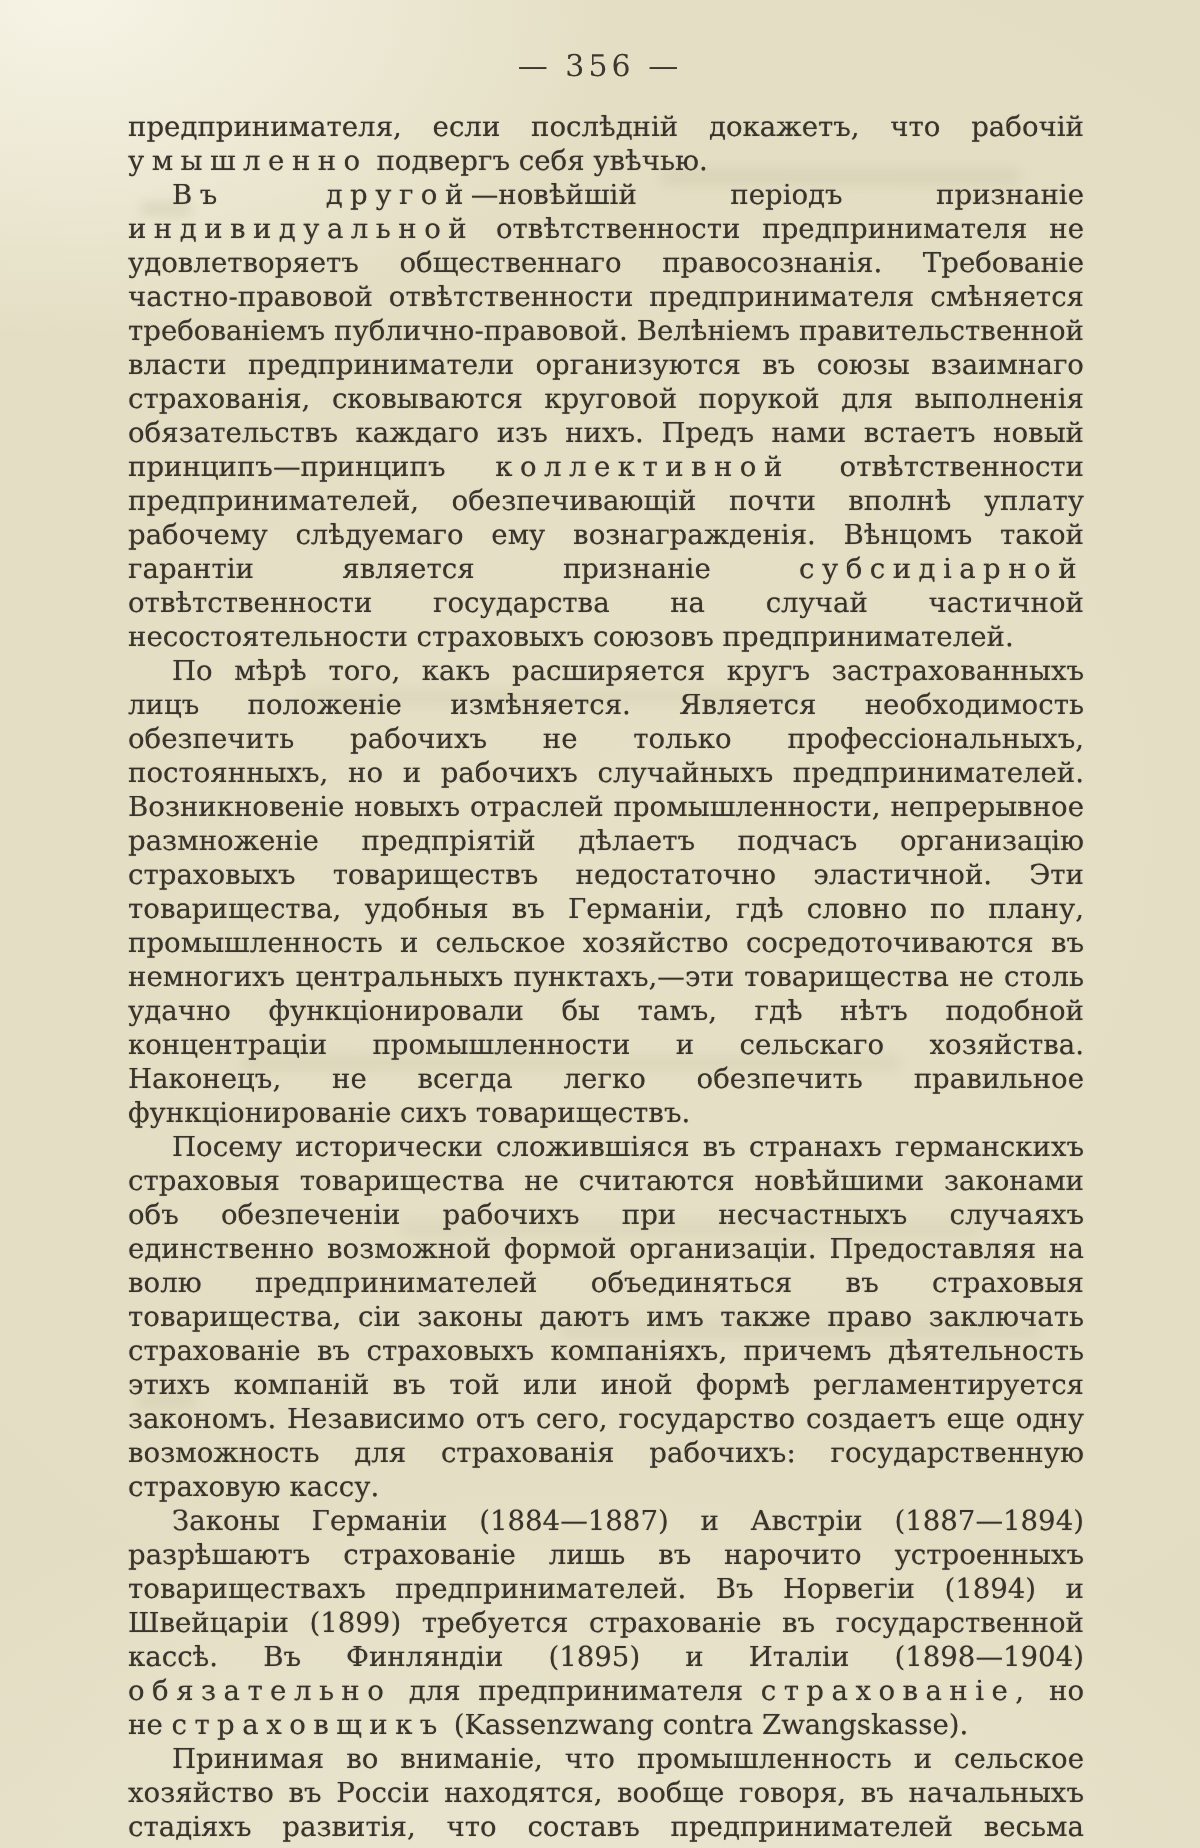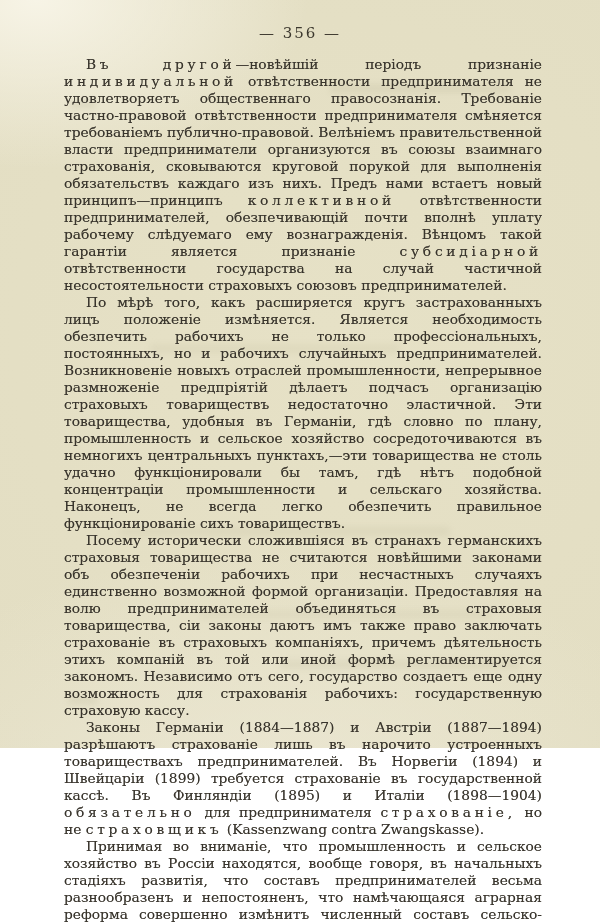--- a/index.html
+++ b/index.html
@@ -8,21 +8,21 @@
   }
   body {
     width: 600px;
     height: 924px;
     overflow: hidden;
     font-family: "DejaVu Serif", "Liberation Serif", serif;
   }
   .page {
     position: relative;
     width: 600px;
-    height: 748px;
+    height: 924px;
     box-sizing: border-box;
     background:
       radial-gradient(ellipse 420px 260px at 6% 0%, rgba(248,245,232,0.95), rgba(248,245,232,0) 65%),
       radial-gradient(ellipse 700px 420px at 45% 108%, rgba(238,234,216,0.75), rgba(238,234,216,0) 62%),
       radial-gradient(ellipse 900px 900px at 55% 45%, #e6e1c6 0%, #e2ddc2 70%, #dfd9c0 100%);
     color: #38342c;
   }
   
   .smudge {
     position: absolute;
@@ -81,20 +81,21 @@
   <div class="smudge s3"></div>
   <div class="smudge s4"></div>
   <div class="smudge s5"></div>
   <div class="smudge s6"></div>
   <div class="smudge s7"></div>
 
   <div class="page-number">— 356 —</div>
 
   <div class="text-block">
 
+    <p class="para no-indent"><span>предпринимателя, если послѣдній докажетъ, что рабочій </span><span class="sp">умышленно</span><span> подвергъ себя увѣчью.</span></p>
 
     <p class="para"><span class="sp">Въ другой</span><span>—новѣйшій періодъ признаніе </span><span class="sp">индивидуальной</span><span> отвѣтственности предпринимателя не удовлетворяетъ общественнаго правосознанія. Требованіе частно-правовой отвѣтственности предпринимателя смѣняется требованіемъ публично-правовой. Велѣніемъ правительственной власти предприниматели организуются въ союзы взаимнаго страхованія, сковываются круговой порукой для выполненія обязательствъ каждаго изъ нихъ. Предъ нами встаетъ новый принципъ—принципъ </span><span class="sp">коллективной</span><span> отвѣтственности предпринимателей, обезпечивающій почти вполнѣ уплату рабочему слѣдуемаго ему вознагражденія. Вѣнцомъ такой гарантіи является признаніе </span><span class="sp">субсидіарной</span><span> отвѣтственности государства на случай частичной несостоятельности страховыхъ союзовъ предпринимателей.</span></p>
 
     <p class="para"><span>По мѣрѣ того, какъ расширяется кругъ застрахованныхъ лицъ положеніе измѣняется. Является необходимость обезпечить рабочихъ не только профессіональныхъ, постоянныхъ, но и рабочихъ случайныхъ предпринимателей. Возникновеніе новыхъ отраслей промышленности, непрерывное размноженіе предпріятій дѣлаетъ подчасъ организацію страховыхъ товариществъ недостаточно эластичной. Эти товарищества, удобныя въ Германіи, гдѣ словно по плану, промышленность и сельское хозяйство сосредоточиваются въ немногихъ центральныхъ пунктахъ,—эти товарищества не столь удачно функціонировали бы тамъ, гдѣ нѣтъ подобной концентраціи промышленности и сельскаго хозяйства. Наконецъ, не всегда легко обезпечить правильное функціонированіе сихъ товариществъ.</span></p>
 
     <p class="para"><span>Посему исторически сложившіяся въ странахъ германскихъ страховыя товарищества не считаются новѣйшими законами объ обезпеченіи рабочихъ при несчастныхъ случаяхъ единственно возможной формой организаціи. Предоставляя на волю предпринимателей объединяться въ страховыя товарищества, сіи законы даютъ имъ также право заключать страхованіе въ страховыхъ компаніяхъ, причемъ дѣятельность этихъ компаній въ той или иной формѣ регламентируется закономъ. Независимо отъ сего, государство создаетъ еще одну возможность для страхованія рабочихъ: государственную страховую кассу.</span></p>
 
     <p class="para"><span>Законы Германіи (1884—1887) и Австріи (1887—1894) разрѣшаютъ страхованіе лишь въ нарочито устроенныхъ товариществахъ предпринимателей. Въ Норвегіи (1894) и Швейцаріи (1899) требуется страхованіе въ государственной кассѣ. Въ Финляндіи (1895) и Италіи (1898—1904) </span><span class="sp">обязательно</span><span> для предпринимателя </span><span class="sp">страхованіе,</span><span> но не </span><span class="sp">страховщикъ</span><span> (Kassenzwang contra Zwangskasse).</span></p>
 
     <p class="para"><span>Принимая во вниманіе, что промышленность и сельское хозяйство въ Россіи находятся, вообще говоря, въ начальныхъ стадіяхъ развитія, что составъ предпринимателей весьма разнообразенъ и непостояненъ, что намѣчающаяся аграрная реформа совершенно измѣнитъ численный составъ сельско-хозяйственныхъ рабочихъ, а также ихъ территоріальное распредѣленіе, что историческія условія не вы-</span></p>

